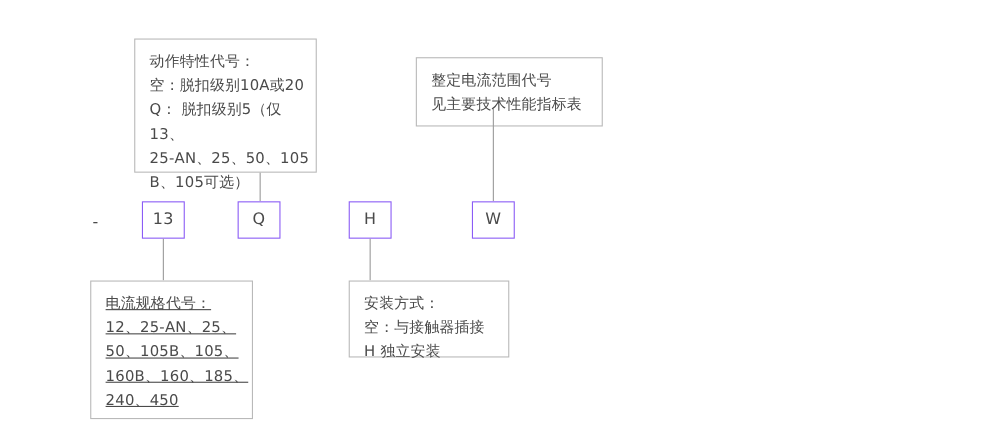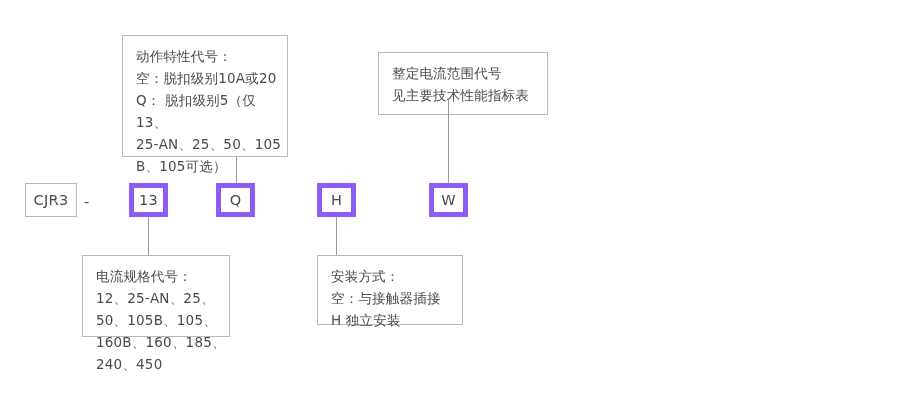--- a/index.html
+++ b/index.html
@@ -22,21 +22,21 @@
     box-sizing: border-box;
     color: #4a4a4a;
     font-size: 13.5px;
     line-height: 22px;
     padding: 9px 0 9px 13px;
     white-space: pre-line;
     letter-spacing: 0.2px;
   }
   .code-box {
     position: absolute;
-    border: 5px solid #8b5cf6;
+    border: 1px solid #8b5cf6;
     background: #ffffff;
     box-sizing: border-box;
     color: #4a4a4a;
     font-size: 14.5px;
     display: flex;
     align-items: center;
     justify-content: center;
     letter-spacing: 0.3px;
   }
   .prefix-box {
@@ -74,37 +74,36 @@
 25-AN、25、50、105
 B、105可选）</div>
 
   <div class="ann-box" style="left:378px; top:52px; width:170px; height:63px;">整定电流范围代号
 见主要技术性能指标表</div>
 
   <div class="vline" style="left:236px; top:157px; height:26px;"></div>
 
   <div class="vline" style="left:448px; top:99px; height:84px;"></div>
 
-  <div class="prefix-box" style="left:25px; top:183px; width:52px; height:34px;">CJR3</div>
 
   <div class="dash" style="left:84px; top:195px;">-</div>
 
   <div class="code-box" style="left:129px; top:183px; width:39px; height:34px;">13</div>
 
   <div class="code-box" style="left:216px; top:183px; width:39px; height:34px;">Q</div>
 
   <div class="code-box" style="left:317px; top:183px; width:39px; height:34px;">H</div>
 
   <div class="code-box" style="left:429px; top:183px; width:39px; height:34px;">W</div>
 
   <div class="vline" style="left:148px; top:217px; height:38px;"></div>
 
   <div class="vline" style="left:336px; top:217px; height:38px;"></div>
 
-  <div class="ann-box" style="left:82px; top:255px; width:148px; height:82px;">电流规格代号：
+  <div class="ann-box" style="left:82px; top:255px; width:148px; height:126px;text-decoration:underline;">电流规格代号：
 12、25-AN、25、
 50、105B、105、
 160B、160、185、
 240、450</div>
 
   <div class="ann-box" style="left:317px; top:255px; width:146px; height:70px;">安装方式：
 空：与接触器插接
 H  独立安装</div>
 
 </div>

